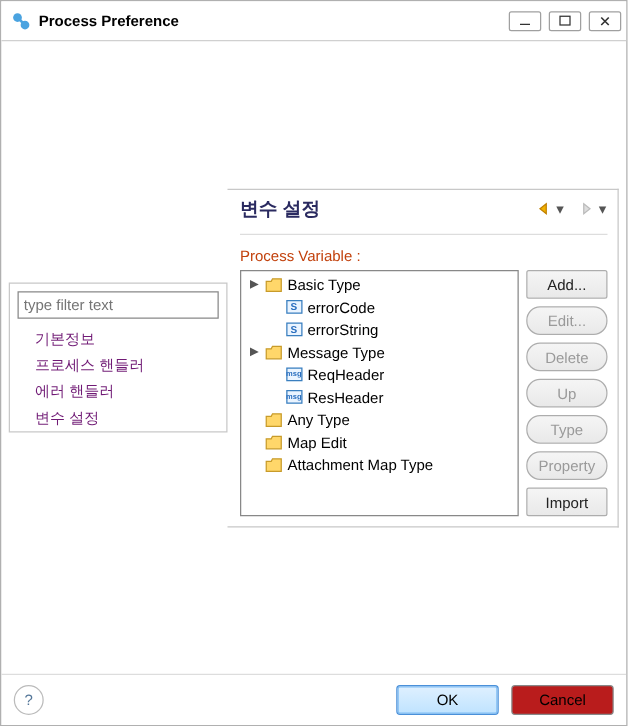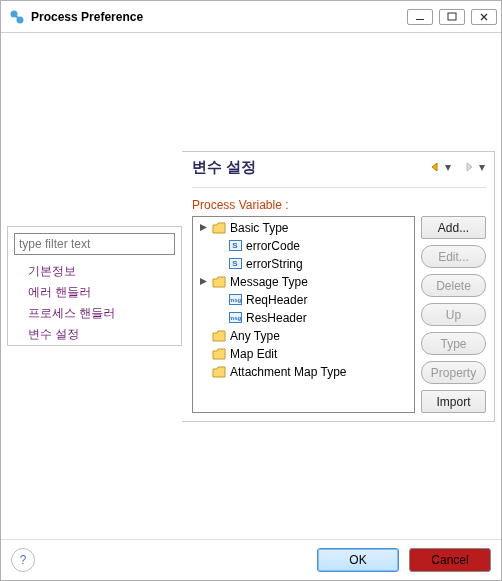--- a/index.html
+++ b/index.html
@@ -75,22 +75,22 @@
         </svg>
       </div>
   </div>
 </div>
 
 <div class="content">
   <div class="left">
     <input class="filter" placeholder="type filter text" style="">
     <div class="navlist">
       <div class="navitem">기본정보</div>
+      <div class="navitem">프로세스 핸들러</div>
       <div class="navitem">에러 핸들러</div>
-      <div class="navitem">프로세스 핸들러</div>
       <div class="navitem selected">변수 설정</div>
     </div>
   </div>
 
   <div class="right">
     <div class="rhead">
       <span class="htext">변수 설정</span>
       <div class="navarrows">
         <span class="arrowbtn"><svg viewBox="0 0 14 14">
               <path d="M9 3 L4 7 L9 11 Z" fill="#f2b100" stroke="#c08000"></path>

